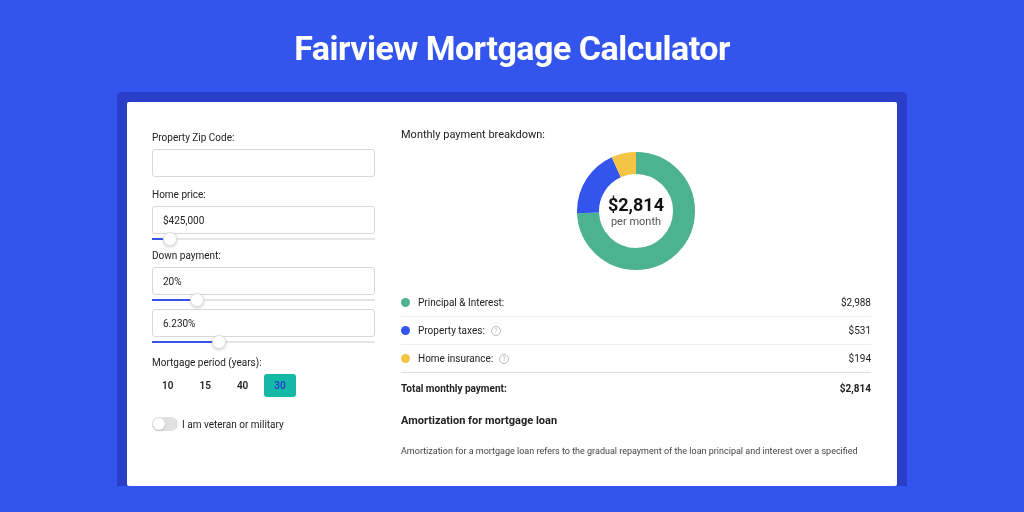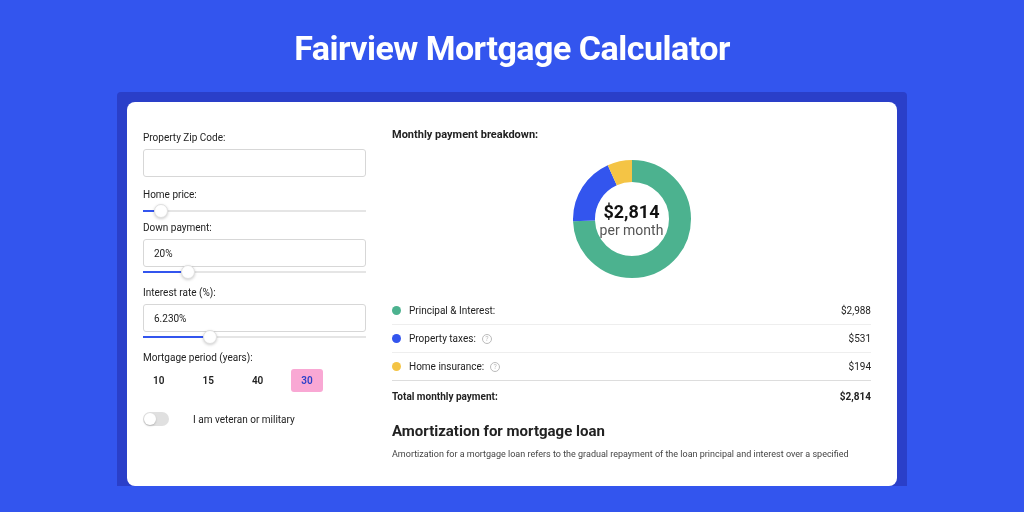--- a/index.html
+++ b/index.html
@@ -1,91 +1,91 @@
 <!DOCTYPE html>
 <html><head>
 <meta charset="utf-8">
 <style>
 *{box-sizing:border-box;margin:0;padding:0;font-family:-apple-system,BlinkMacSystemFont,"Segoe UI",Roboto,Arial,sans-serif}
 body{width:1024px;height:512px;background:#3355ee;overflow:hidden}
 .hero{text-align:center;padding:28px 0 24px}
 .hero h1{color:#fff;font-size:34px;font-weight:700;letter-spacing:-.5px}
 .card-wrap{background:#2a3fc9;margin:0 auto;width:790px;padding:10px 10px 0;border-radius:4px 4px 0 0}
-.card{background:#fff;width:100%;height:384px;border-radius:8px;display:flex;padding:26px 0 0 16px;overflow:hidden}
+.card{background:#fff;width:100%;height:384px;border-radius:2px;display:flex;padding:26px 0 0 25px;overflow:hidden}
 .left{width:245px;flex:0 0 245px;padding-right:22px}
 .right{flex:1;padding-left:4px;padding-right:26px}
 .lbl{font-size:10px;color:#222;margin-bottom:6px;margin-top:4px;display:block}
 .inp{width:100%;height:28px;border:1px solid #d7d7d7;border-radius:3px;padding:0 10px;font-size:10px;background:#fff;color:#222}
 .inp-row{display:flex;gap:6px}
 .inp-row .inp:first-child{flex:1.9}
 .inp-row .inp:last-child{flex:1}
 .slider{position:relative;height:14px;margin-top:-2px;margin-bottom:2px}
 .slider-track{position:absolute;left:0;right:0;top:6px;height:2px;background:#e5e5e5}
 .slider-fill{position:absolute;left:0;top:6px;height:2px;background:#3355ee}
 .slider-thumb{position:absolute;top:0;width:14px;height:14px;border-radius:50%;background:#fff;border:1px solid #e0e0e0;box-shadow:0 1px 3px rgba(0,0,0,.2);cursor:grab;transform:translateX(-50%)}
-.term-btns{display:flex;gap:18px;margin-top:4px}
+.term-btns{display:flex;gap:6px;margin-top:4px}
 .term-btn{font-size:10px;font-weight:600;padding:6px 10px;border:none;background:transparent;color:#222;border-radius:3px;cursor:pointer}
-.term-btn.active{background:#f9a8d4;color:#2a3fc9}
-.toggle-row{display:flex;align-items:center;gap:24px;margin-top:20px}
+.term-btn.active{background:#14b8a6;color:#2a3fc9}
+.toggle-row{display:flex;align-items:center;gap:4px;margin-top:20px}
 .toggle{width:26px;height:14px;background:#e0e0e0;border-radius:8px;position:relative;cursor:pointer}
 .toggle::after{content:"";position:absolute;left:1px;top:1px;width:12px;height:12px;background:#fff;border-radius:50%;box-shadow:0 1px 2px rgba(0,0,0,.2)}
 .toggle-lbl{font-size:10px;color:#222}
-.section-title{font-size:11px;font-weight:700;color:#222;margin-bottom:18px}
+.section-title{font-size:11px;font-weight:400;color:#222;margin-bottom:10px}
 .donut-wrap{display:flex;justify-content:center;margin:8px 0 18px}
 .donut{position:relative;width:120px;height:120px}
 .donut svg{transform:rotate(-90deg)}
 .donut-center{position:absolute;inset:0;display:flex;flex-direction:column;align-items:center;justify-content:center}
 .donut-val{font-size:18px;font-weight:700;color:#111}
-.donut-sub{font-size:14px;color:#555}
+.donut-sub{font-size:11px;color:#555}
 .legend{margin-top:6px}
 .legend-row{display:flex;align-items:center;padding:8px 0;border-bottom:1px solid #eee}
 .legend-row:last-of-type{border-bottom:1px solid #ddd}
 .dot{width:9px;height:9px;border-radius:50%;margin-right:8px;flex:0 0 9px}
 .legend-label{font-size:10px;color:#222;flex:0 0 auto}
 .info{width:10px;height:10px;border:1px solid #bbb;border-radius:50%;margin-left:6px;display:inline-flex;align-items:center;justify-content:center;font-size:7px;color:#bbb;cursor:help}
 .legend-val{margin-left:auto;font-size:10px;color:#222}
 .total-row{display:flex;padding:10px 0 14px}
 .total-row .legend-label{font-weight:700}
 .total-row .legend-val{font-weight:700}
-.amort-title{font-size:15px;font-weight:700;color:#222;margin-top:6px;margin-bottom:8px}
+.amort-title{font-size:11px;font-weight:700;color:#222;margin-top:6px;margin-bottom:18px}
 .amort-text{font-size:9px;color:#444;line-height:1.5}
 </style>
 </head>
 <body>
 
 <div class="hero">
   <h1>Fairview Mortgage Calculator</h1>
 </div>
 
 <div class="card-wrap">
 <div class="card">
 
   <div class="left">
 
     <label class="lbl">Property Zip Code:</label>
     <input class="inp" value="" style="">
 
     <label class="lbl" style="margin-top:12px">Home price:</label>
+    <input class="inp" value="$425,000" style="">
     <div class="slider">
       <div class="slider-track"></div>
       <div class="slider-fill" style="width:8%"></div>
       <div class="slider-thumb" style="left:8%"></div>
     </div>
 
     <label class="lbl" style="">Down payment:</label>
     <div class="inp-row">
       <input class="inp" value="20%" style="">
     </div>
     <div class="slider">
       <div class="slider-track"></div>
       <div class="slider-fill" style="width:20%"></div>
       <div class="slider-thumb" style="left:20%"></div>
     </div>
 
-    <label class="lbl" style="margin-top:8px">Interest rate (%):</label>
     <input class="inp" value="6.230%" style="">
     <div class="slider">
       <div class="slider-track"></div>
       <div class="slider-fill" style="width:30%"></div>
       <div class="slider-thumb" style="left:30%"></div>
     </div>
 
     <label class="lbl" style="margin-top:8px">Mortgage period (years):</label>
     <div class="term-btns" id="term-btns">
           <button class="term-btn">10</button>

